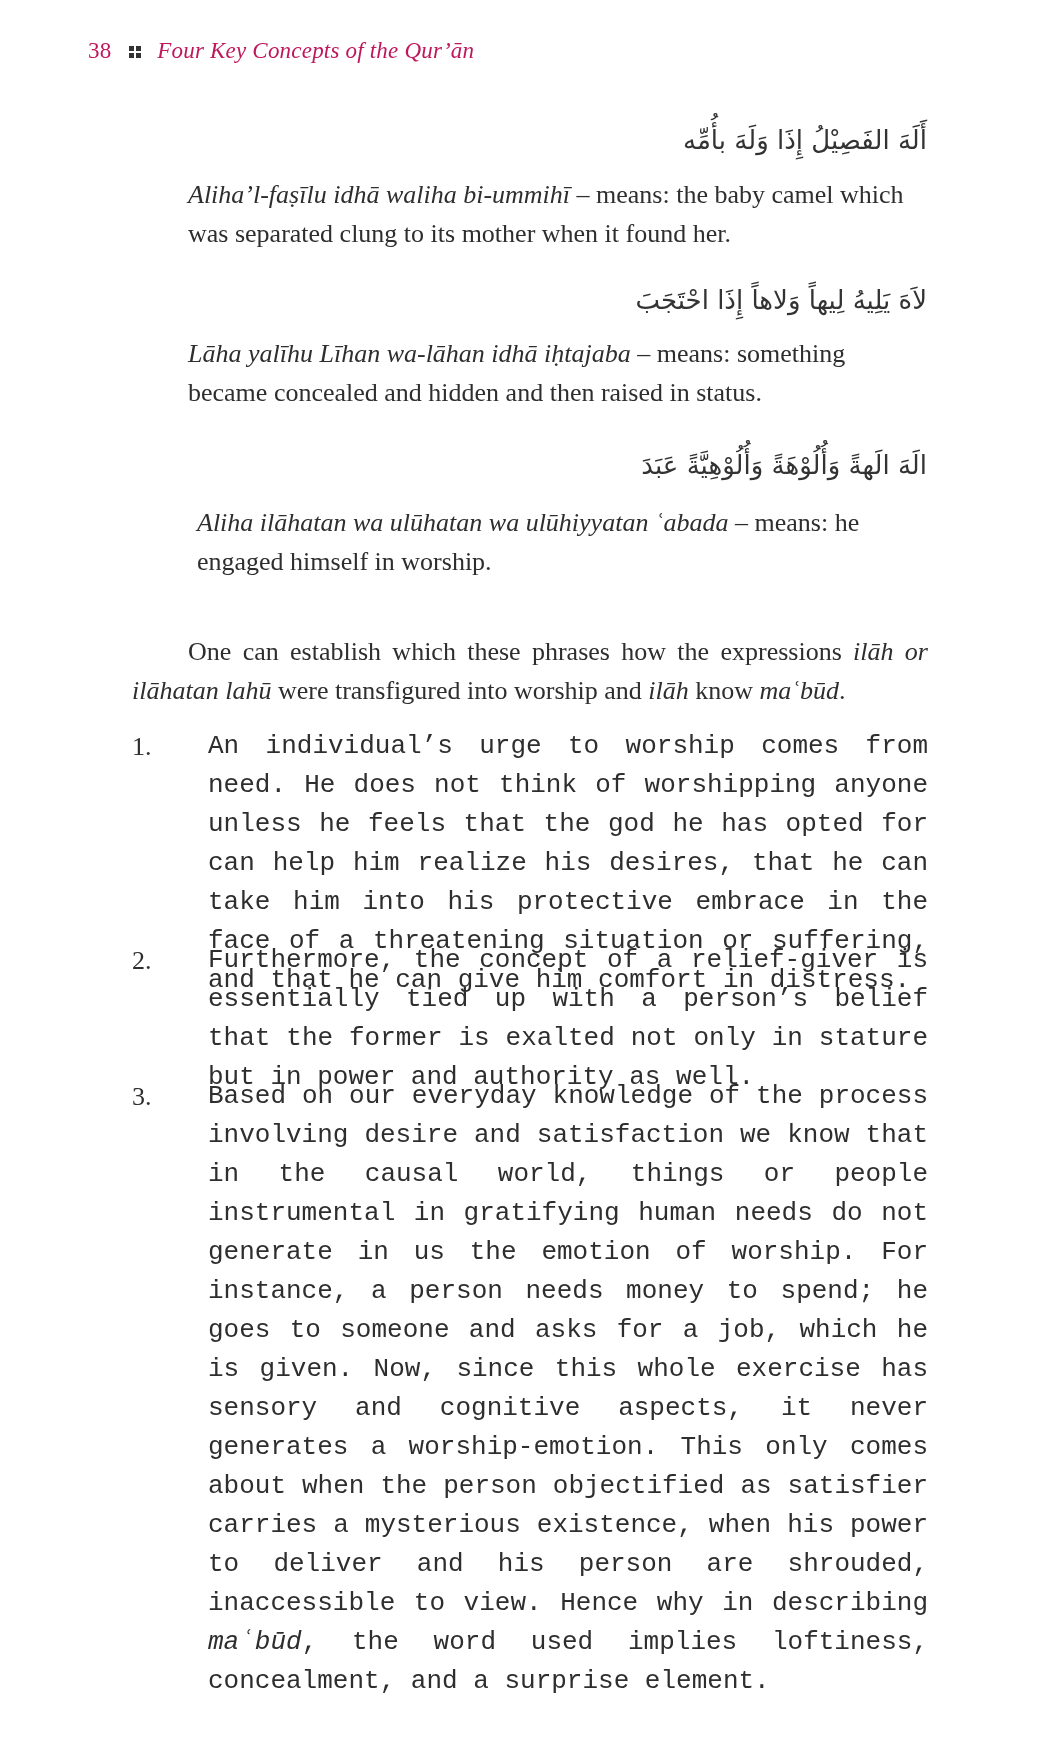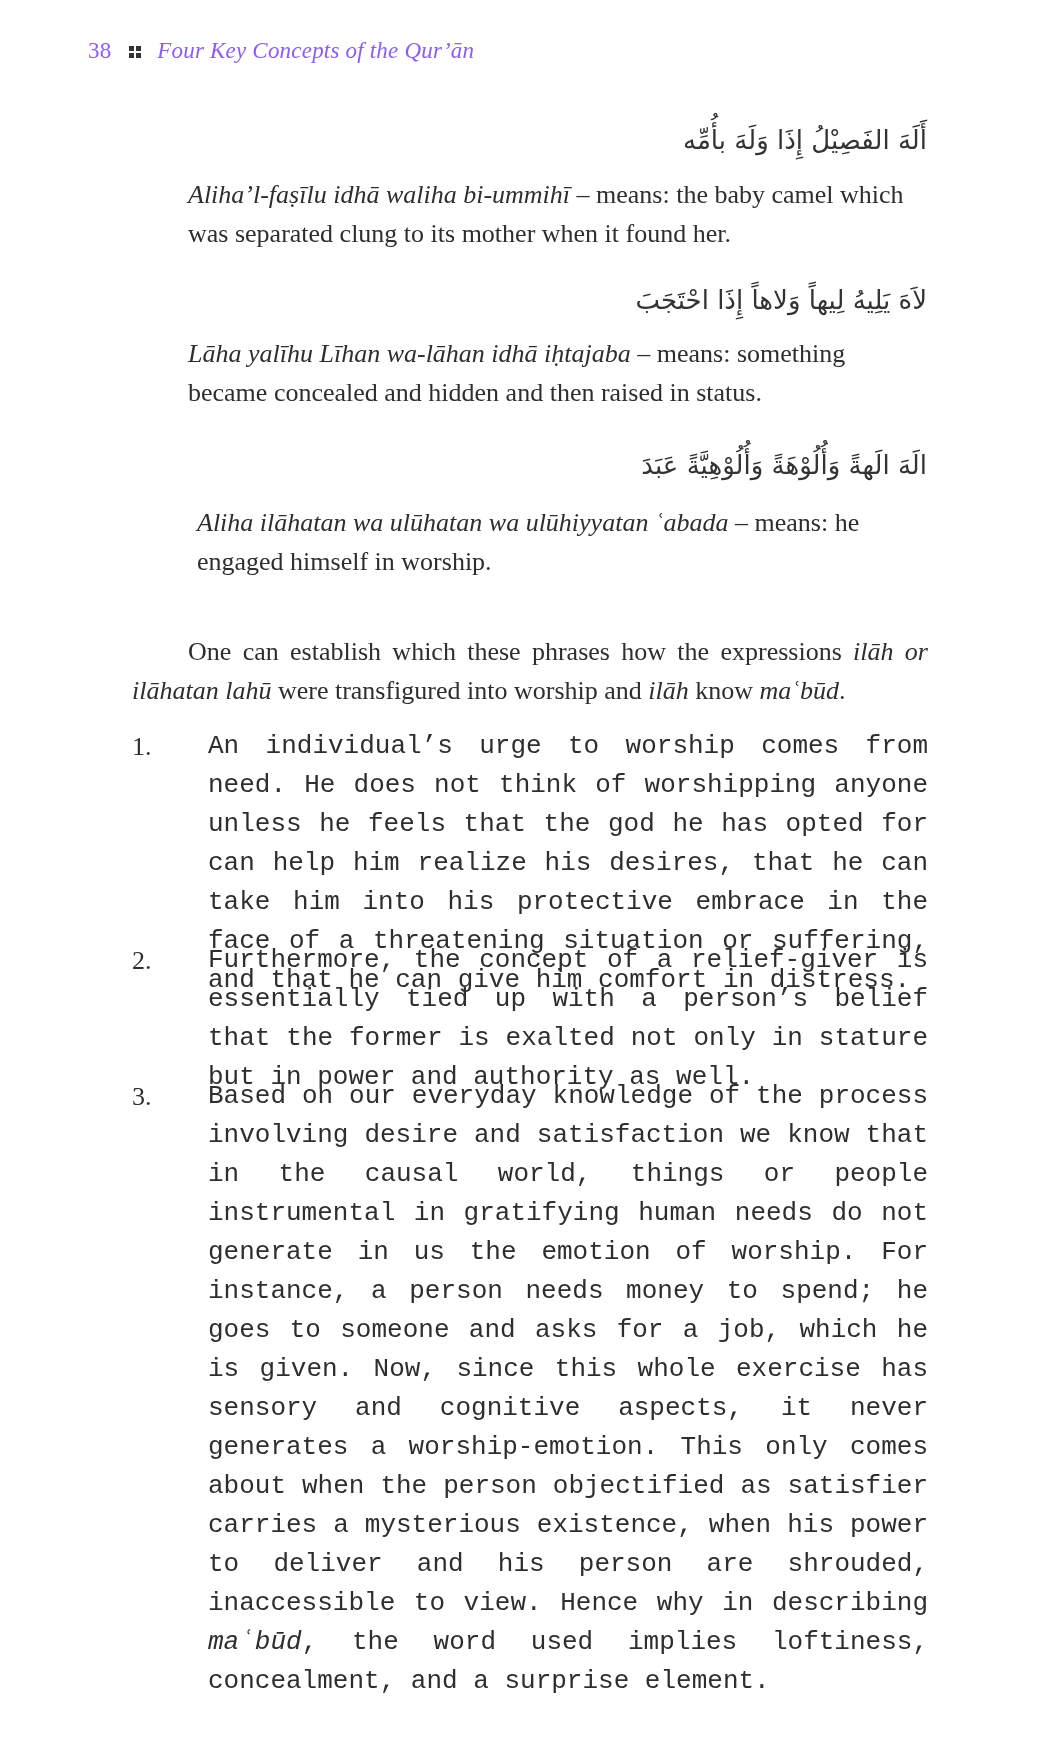--- a/index.html
+++ b/index.html
@@ -22,21 +22,21 @@
     width: 1059px;
     height: 1747px;
   }
   .running-head {
     position: absolute;
     left: 88px;
     top: 38px;
     font-size: 23px;
     letter-spacing: 0.2px;
     white-space: nowrap;
-    color: #8b5cf6;
+    color: #be185d;
   }
   .running-head .page-num {
     font-style: normal;
   }
   .running-head .sep-icon {
     display: inline-block;
     width: 12px;
     height: 12px;
     margin: 0 10px 2px 12px;
     vertical-align: middle;

